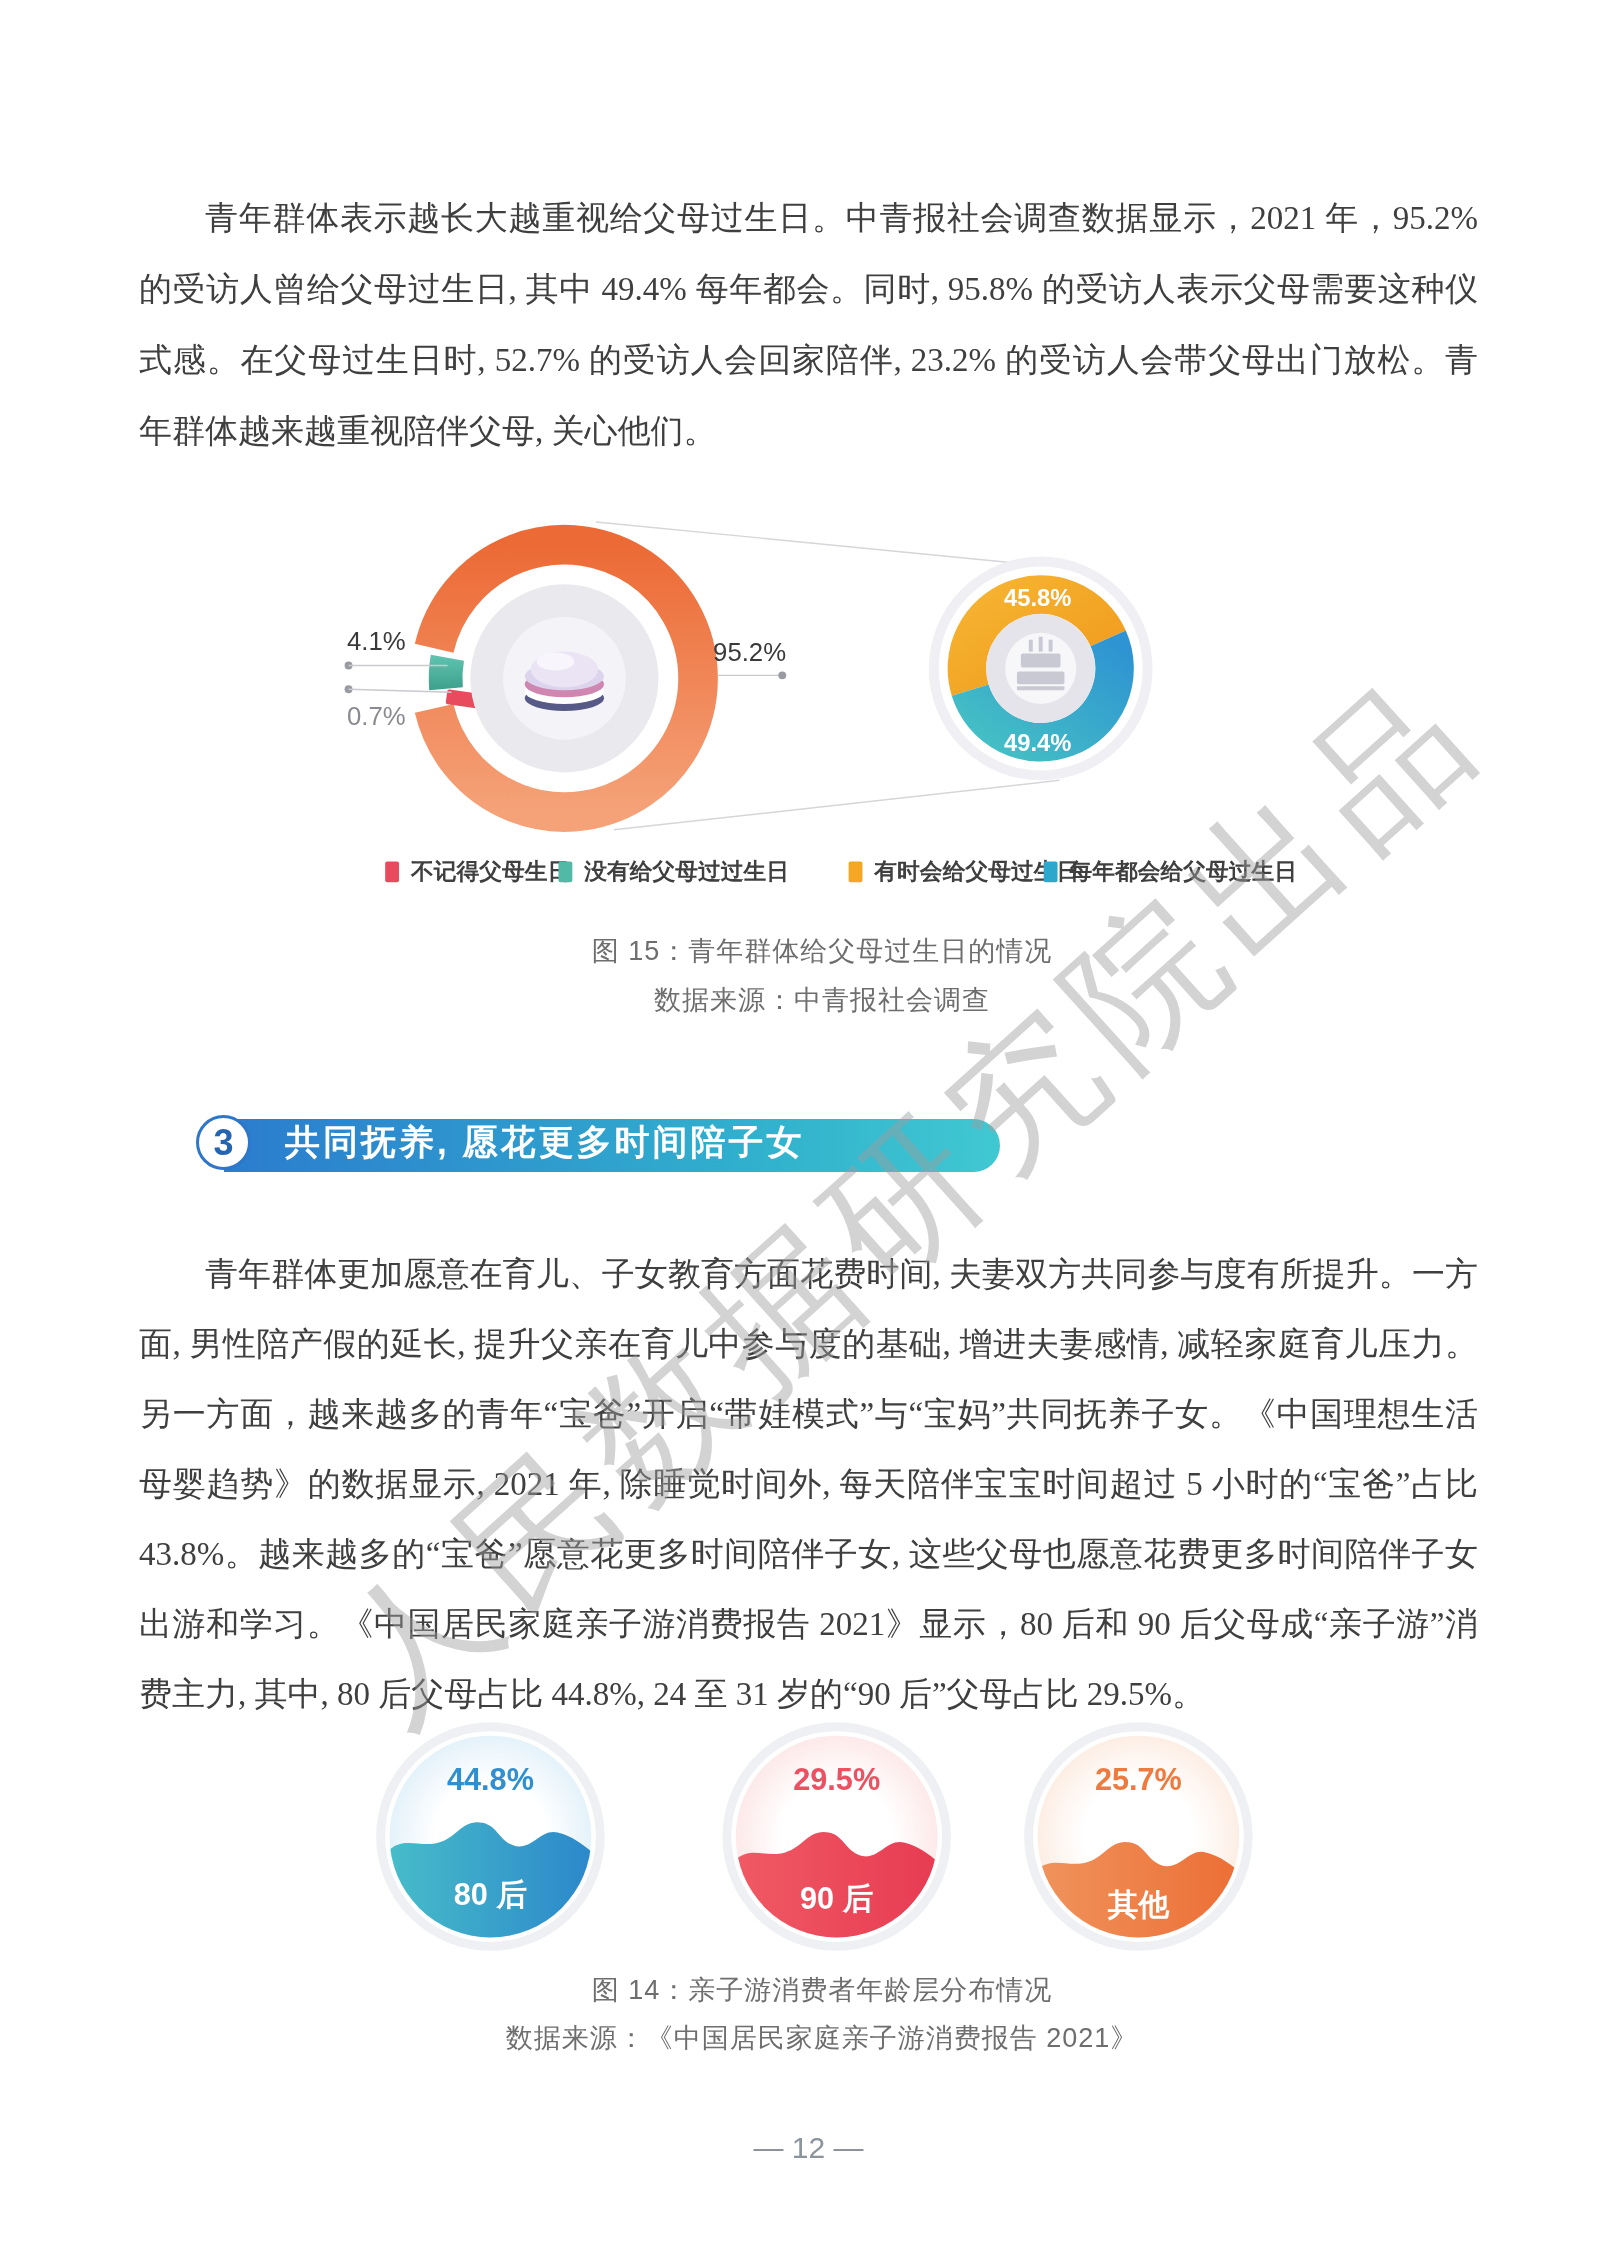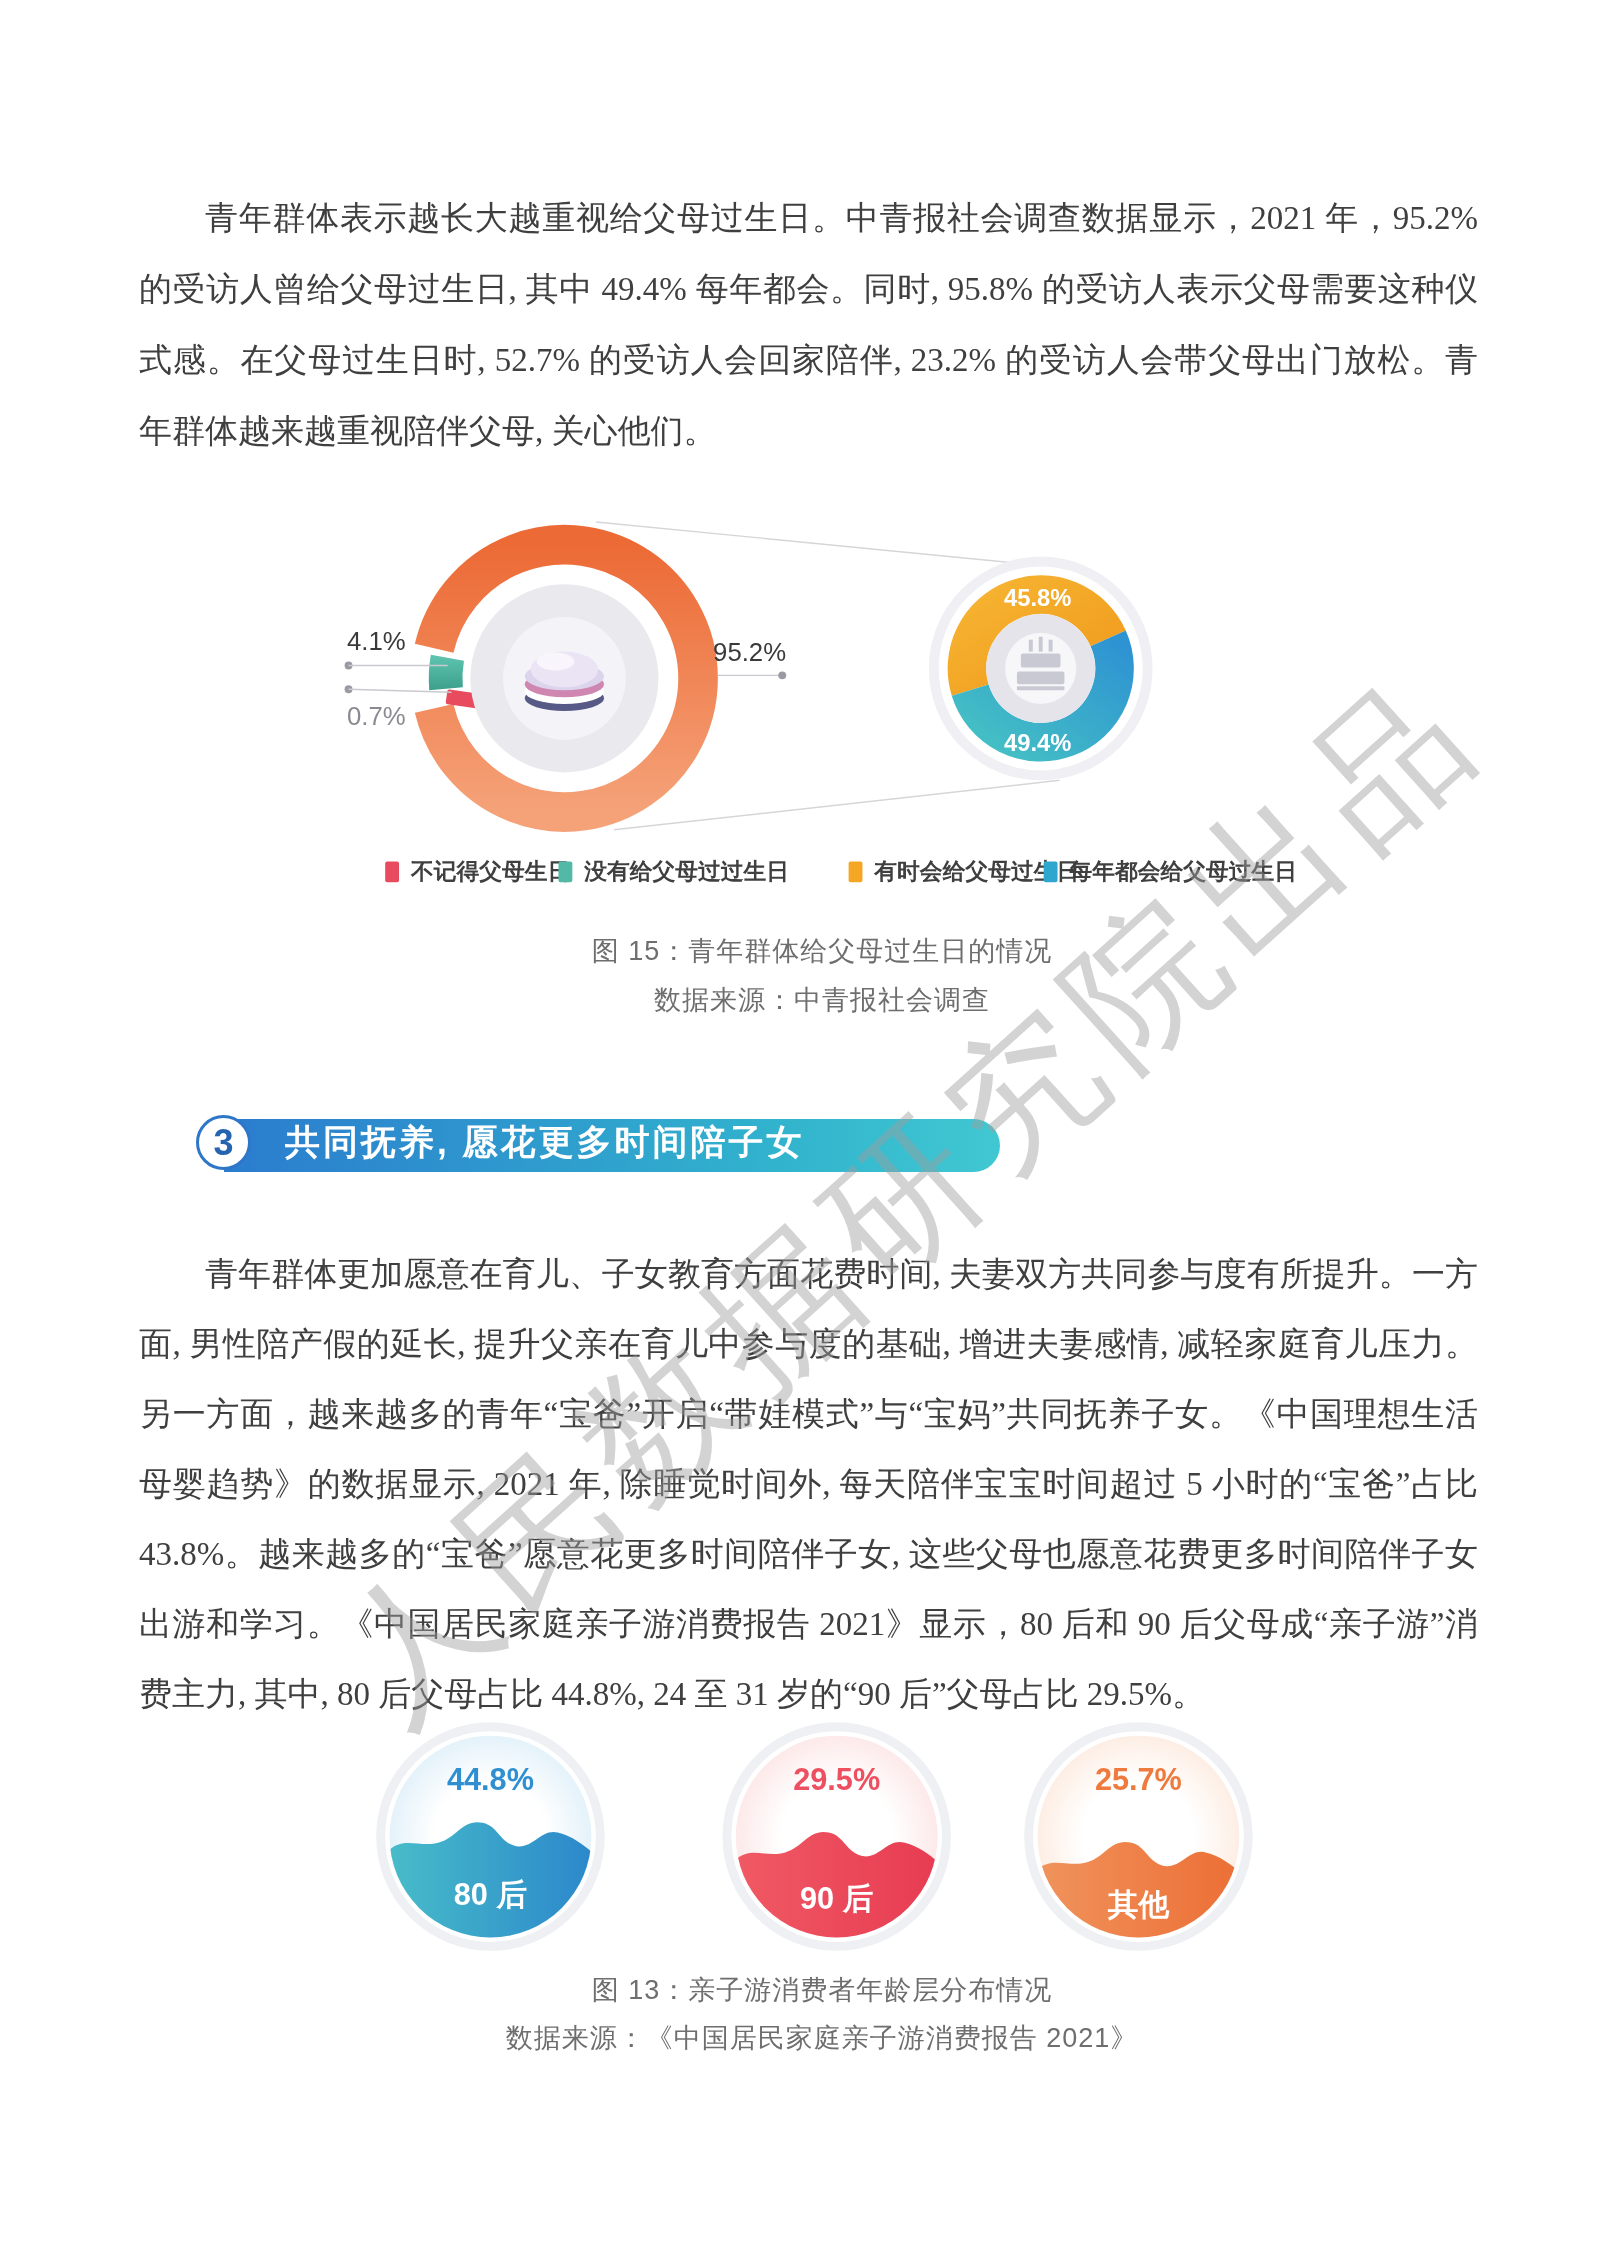--- a/index.html
+++ b/index.html
@@ -212,19 +212,20 @@
       <circle cx="1150" cy="135" r="111" fill="#ffffff" stroke="#eef0f3" stroke-width="9"></circle>
       <circle cx="1150" cy="135" r="102" fill="url(#tint3)"></circle>
       <g clip-path="url(#clip3)">
           <use href="#waveShape" transform="translate(1150,161)" fill="url(#wave3)"></use>
         </g>
       <text x="1150" y="88" text-anchor="middle" class="gauge-pct" fill="#ee7a3e">25.7%</text>
       <text x="1150" y="214" text-anchor="middle" class="gauge-label">其他</text>
     </g>
   </svg>
 
-  <div class="cap" id="cap16a">图 13：亲子游消费者年龄层分布情况</div>
+  <div class="cap" id="cap16a">图 14：亲子游消费者年龄层分布情况</div>
   <div class="cap" id="cap16b">数据来源：《中国居民家庭亲子游消费报告 2021》</div>
 
   <div id="watermark">人民数据研究院出品</div>
 
+  <div id="pageno">— 12 —</div>
 </div>
 
 
 </body></html>

